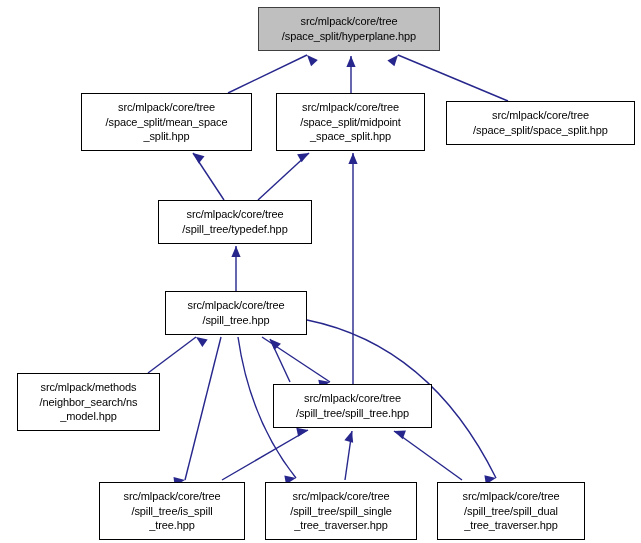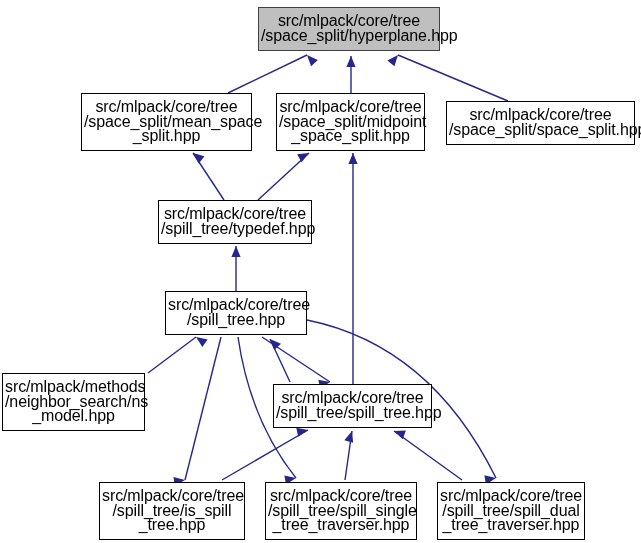--- a/index.html
+++ b/index.html
@@ -23,21 +23,21 @@
     width: 641px;
     height: 543px;
     pointer-events: none;
   }
   .node {
     position: absolute;
     box-sizing: border-box;
     border: 1px solid #000000;
     background: #ffffff;
     color: #000000;
-    font-size: 16px;
+    font-size: 11px;
     line-height: 14.6px;
     text-align: center;
     display: flex;
     flex-direction: column;
     align-items: flex-start;
     justify-content: center;
     white-space: pre-line;
     letter-spacing: -0.1px;
   }
   .node.highlight {
@@ -97,21 +97,21 @@
 _split.hpp</span></div>
       <div class="node" style="left: 276px; top: 93px; width: 149px; height: 58px; background: rgb(255, 255, 255); border-color: rgb(0, 0, 0);"><span class="node-label">src/mlpack/core/tree
 /space_split/midpoint
 _space_split.hpp</span></div>
       <div class="node" style="left: 446px; top: 101px; width: 189px; height: 44px; background: rgb(255, 255, 255); border-color: rgb(0, 0, 0);"><span class="node-label">src/mlpack/core/tree
 /space_split/space_split.hpp</span></div>
       <div class="node" style="left: 158px; top: 200px; width: 154px; height: 44px; background: rgb(255, 255, 255); border-color: rgb(0, 0, 0);"><span class="node-label">src/mlpack/core/tree
 /spill_tree/typedef.hpp</span></div>
       <div class="node" style="left: 165px; top: 291px; width: 142px; height: 44px; background: rgb(255, 255, 255); border-color: rgb(0, 0, 0);"><span class="node-label">src/mlpack/core/tree
 /spill_tree.hpp</span></div>
-      <div class="node" style="left: 2px; top: 373px; width: 143px; height: 58px; background: rgb(255, 255, 255); border-color: rgb(0, 0, 0);"><span class="node-label">src/mlpack/methods
+      <div class="node" style="left: 17px; top: 373px; width: 143px; height: 58px; background: rgb(255, 255, 255); border-color: rgb(0, 0, 0);"><span class="node-label">src/mlpack/methods
 /neighbor_search/ns
 _model.hpp</span></div>
       <div class="node" style="left: 273px; top: 384px; width: 159px; height: 44px; background: rgb(255, 255, 255); border-color: rgb(0, 0, 0);"><span class="node-label">src/mlpack/core/tree
 /spill_tree/spill_tree.hpp</span></div>
       <div class="node" style="left: 99px; top: 482px; width: 146px; height: 58px; background: rgb(255, 255, 255); border-color: rgb(0, 0, 0);"><span class="node-label">src/mlpack/core/tree
 /spill_tree/is_spill
 _tree.hpp</span></div>
       <div class="node" style="left: 265px; top: 482px; width: 152px; height: 58px; background: rgb(255, 255, 255); border-color: rgb(0, 0, 0);"><span class="node-label">src/mlpack/core/tree
 /spill_tree/spill_single
 _tree_traverser.hpp</span></div>

